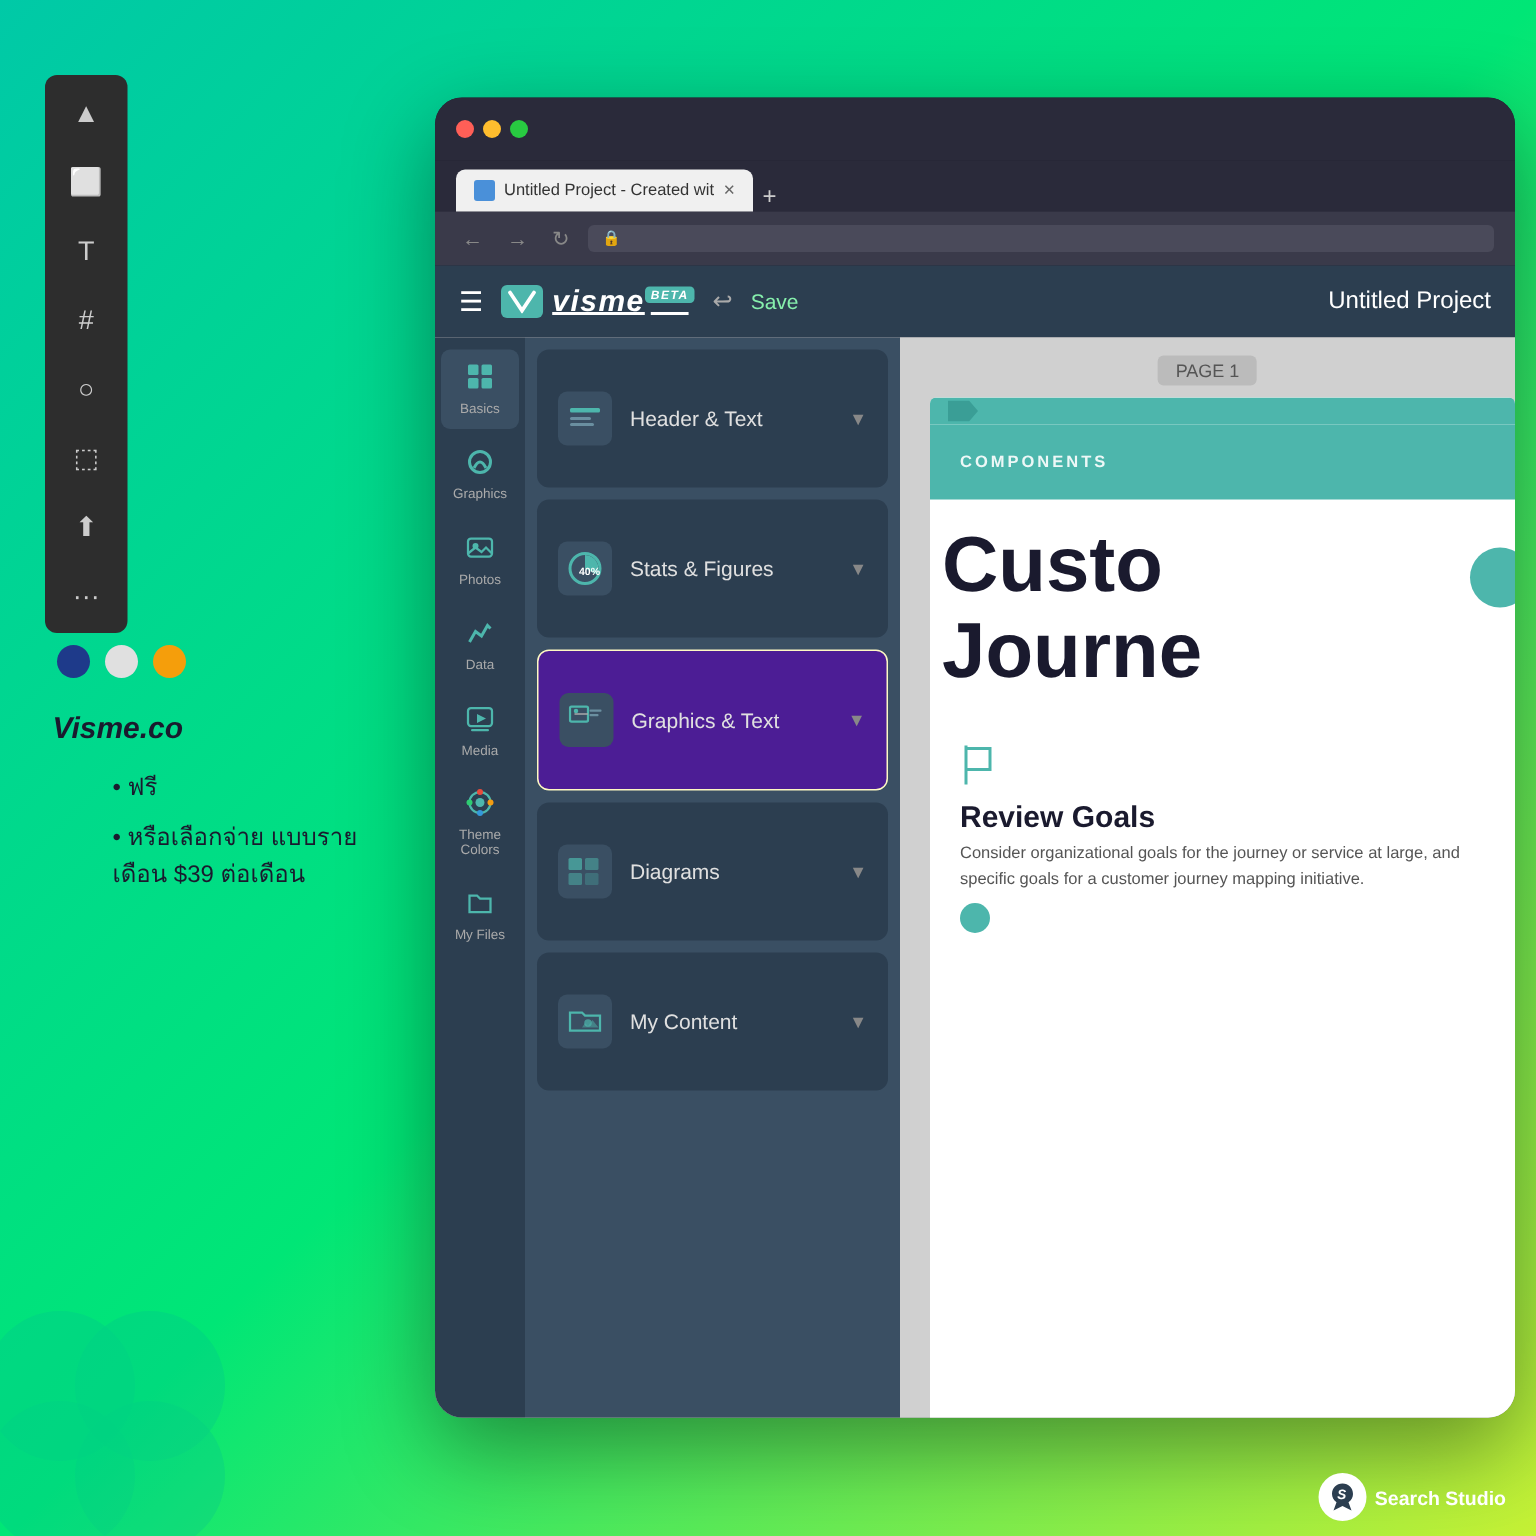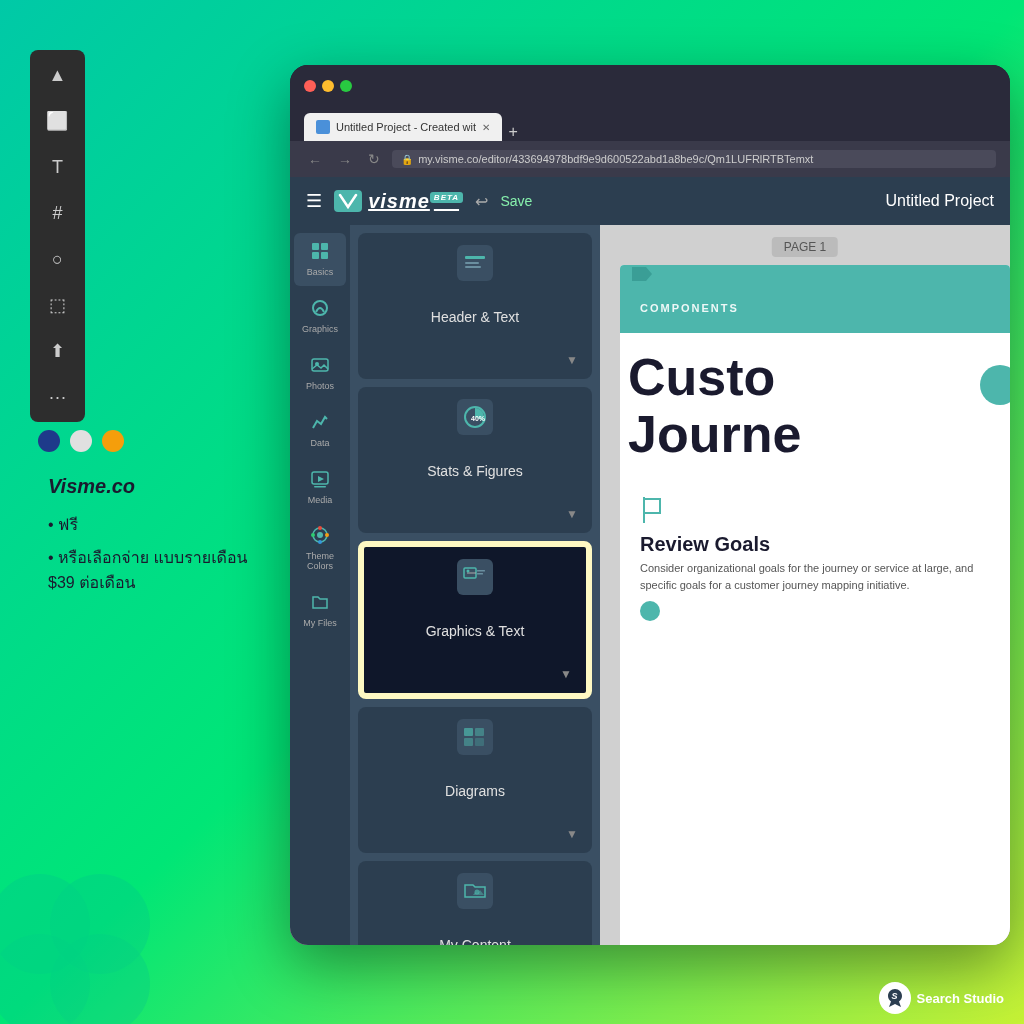--- a/index.html
+++ b/index.html
@@ -49,37 +49,38 @@
     }
     .dot {
       width: 22px;
       height: 22px;
       border-radius: 50%;
     }
 
     
     .left-info {
       position: absolute;
-      left: 48px;
+      left: 35px;
       top: 475px;
       z-index: 10;
       max-width: 220px;
     }
     .brand-name {
       font-style: italic;
       font-weight: bold;
       font-size: 20px;
       color: #1a1a2e;
       margin-bottom: 14px;
     }
     .bullet-item {
       font-size: 16px;
       color: #1a1a2e;
       margin-bottom: 8px;
       font-weight: 500;
+      margin-left: 40px;
     }
 
     
     .flower-shape {
       position: absolute;
       left: -20px;
       bottom: -20px;
       width: 180px;
       height: 180px;
       z-index: 5;
@@ -292,29 +293,28 @@
     .panel {
       width: 250px;
       background: #3a4f63;
       overflow-y: auto;
       overflow-x: hidden;
     }
     .panel-card {
       background: #2c3e50;
       border-radius: 8px;
       margin: 8px;
-      padding: 12px 14px;
-      display: flex;
-      align-items: center;
-      gap: 28px;
+      padding: 28px 14px;
+      display: flex;
+      align-items: center;
+      gap: 12px;
       cursor: pointer;
       transition: background 0.2s;
-      flex-direction: column;
-    }
-    .panel-card.active-card { background: #0f172a; border: 6px solid #fef9c3; }
+    }
+    .panel-card.active-card { background: #4c1d95; border: 1px solid #fef9c3; }
     .card-icon {
       width: 36px;
       height: 36px;
       background: #3a4f63;
       border-radius: 6px;
       display: flex;
       align-items: center;
       justify-content: center;
       font-size: 18px;
       color: #4db6ac;
@@ -483,21 +483,20 @@
     </div>
     <span class="tab-new">+</span>
   </div>
 
   <div class="address-bar">
     <span class="nav-btn">←</span>
     <span class="nav-btn">→</span>
     <span class="nav-btn">↻</span>
     <div class="url-bar">
       <span class="lock-icon">🔒</span>
-      <span style="font-size:11px;color:#ccc;">my.visme.co/editor/433694978bdf9e9d600522abd1a8be9c/Qm1LUFRlRTBTemxt</span>
     </div>
   </div>
 
   <div class="editor-topbar">
     <span class="hamburger">☰</span>
     <div class="visme-logo">
       <div class="logo-icon">
         <svg width="20" height="16" viewBox="0 0 20 16">
           <path d="M2 2 L10 14 L18 2" stroke="#fff" stroke-width="2.5" fill="none" stroke-linecap="round"></path>
         </svg>

